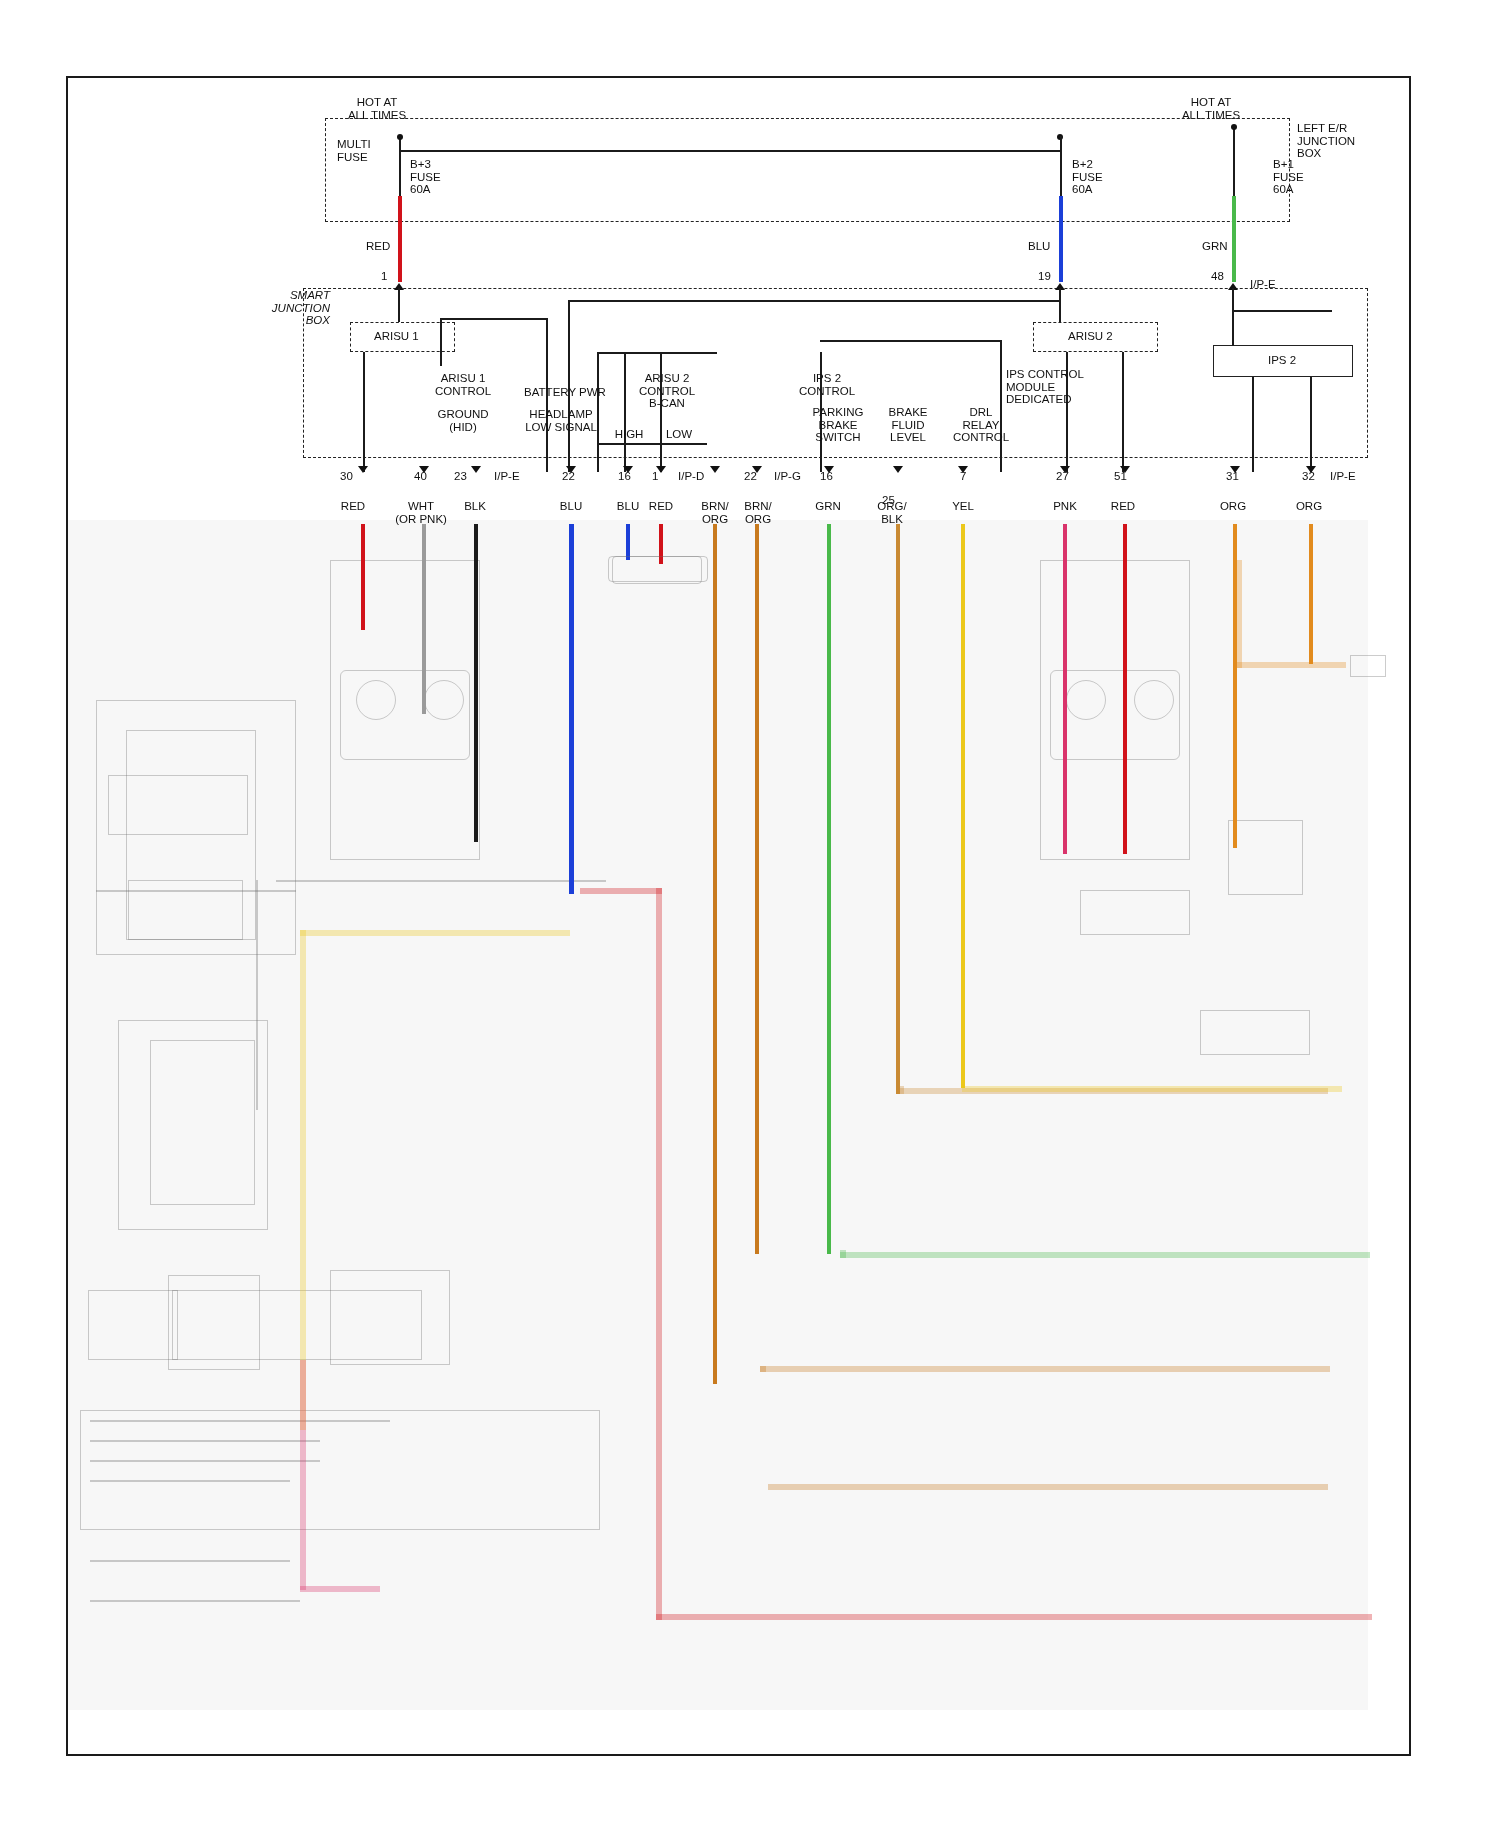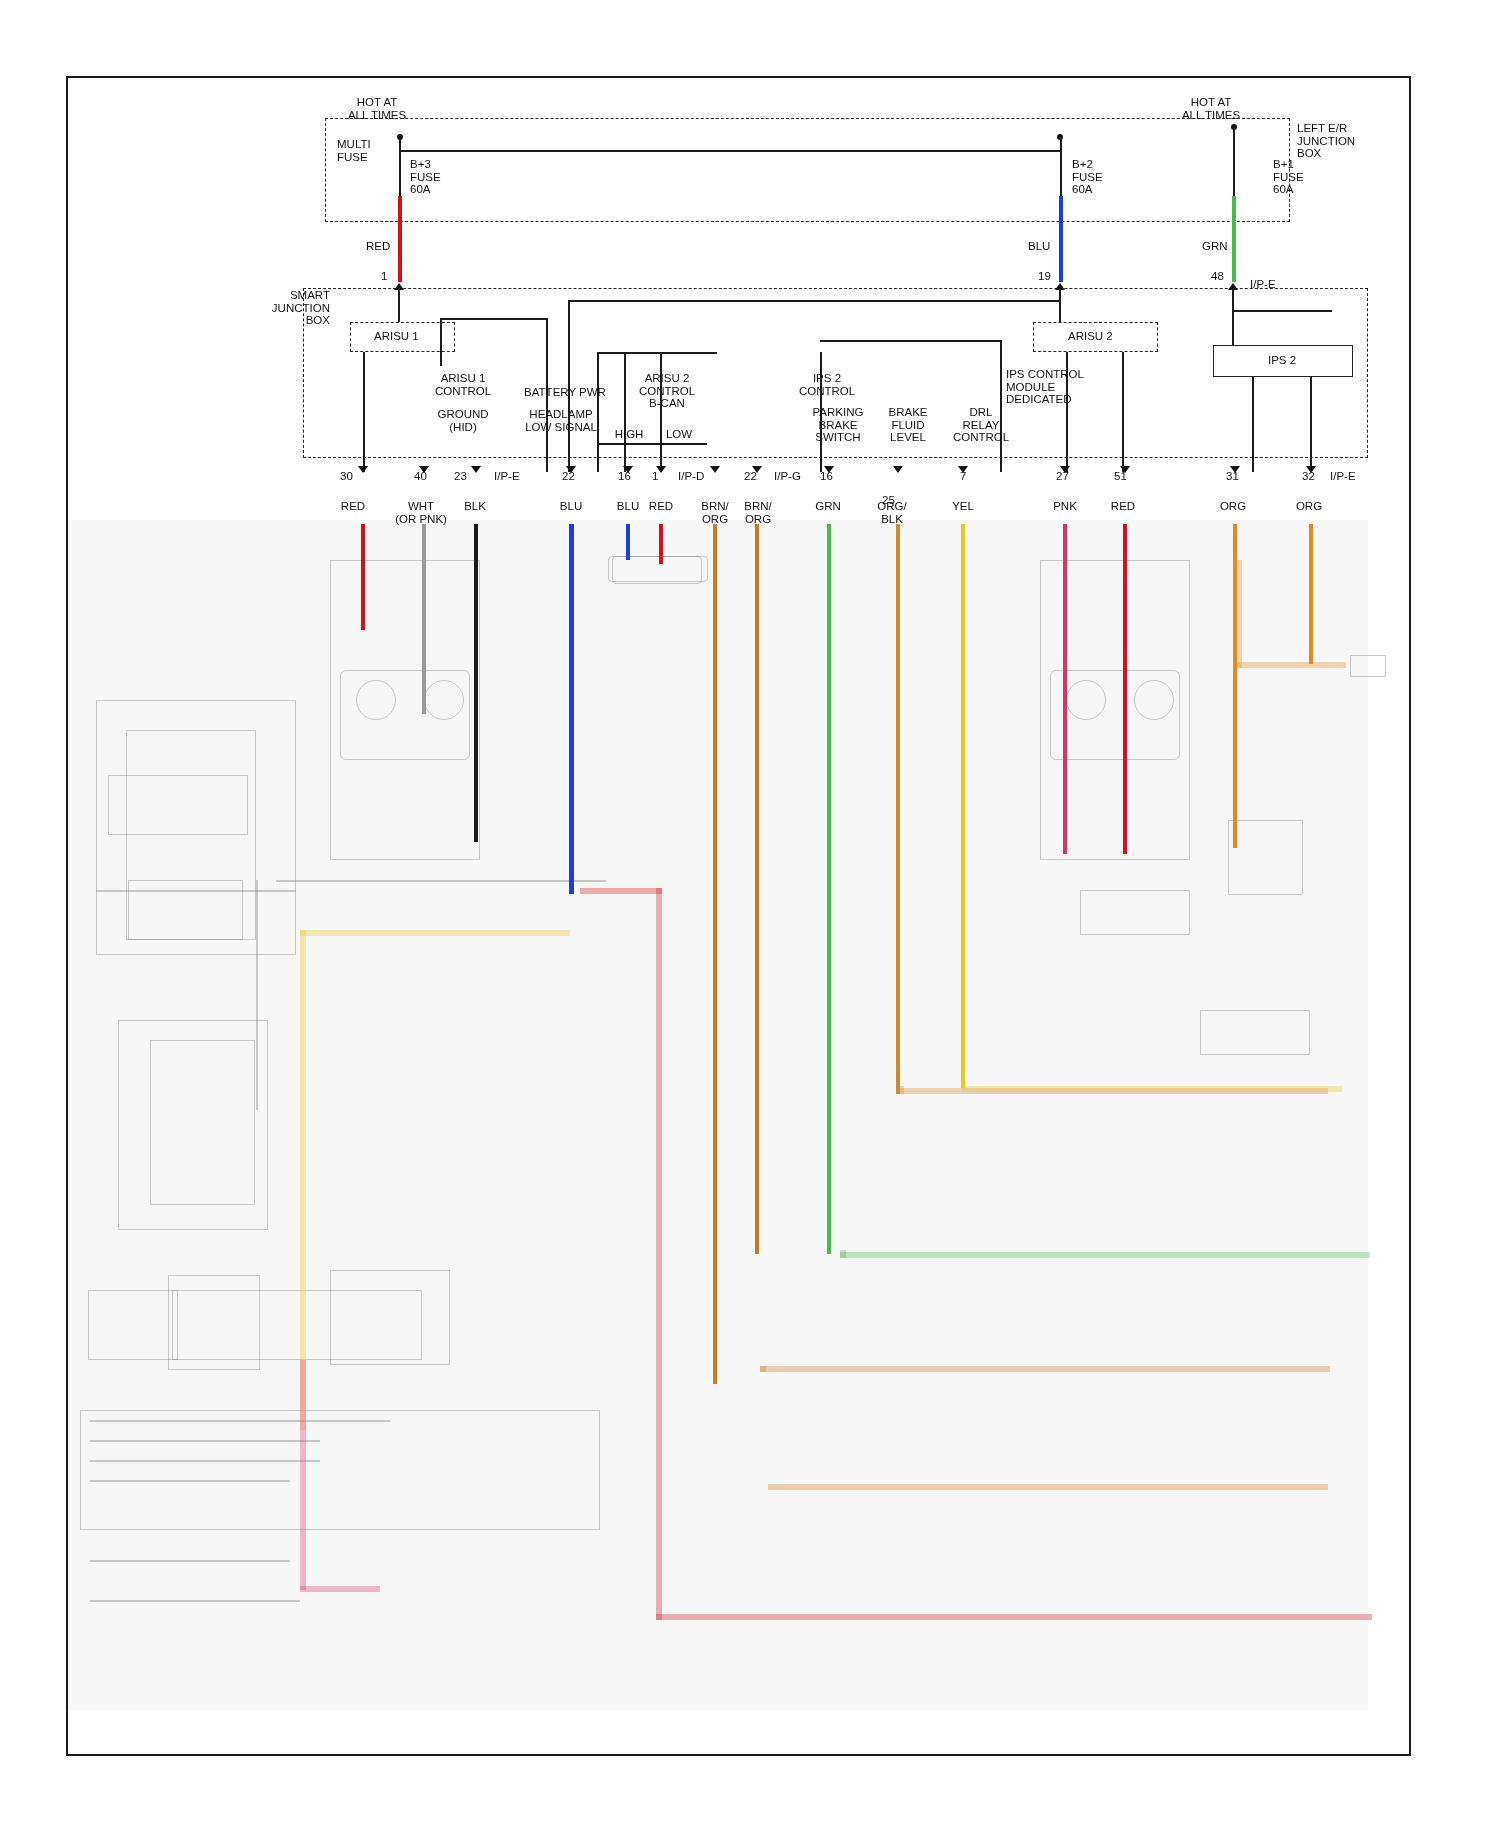--- a/index.html
+++ b/index.html
@@ -121,21 +121,21 @@
   <div class="wire blu" style="left:1059px;top:196px;width:4px;height:86px;"></div>
   <div class="lbl l" style="left:1028px;top:240px;width:40px;">BLU</div>
 
   <div class="wire blk" style="left:1233px;top:126px;width:2px;height:70px;"></div>
   <div class="dot" style="left:1231px;top:124px;"></div>
   <div class="lbl l" style="left:1273px;top:158px;width:80px;"><span>B+1</span><br><span>FUSE</span><br><span>60A</span></div>
   <div class="wire grn" style="left:1232px;top:196px;width:4px;height:86px;"></div>
   <div class="lbl l" style="left:1202px;top:240px;width:40px;">GRN</div>
 
   <div class="dash" style="left:303px;top:288px;width:1065px;height:170px;"></div>
-  <div class="lbl l" style="left:250px;top:289px;width:80px;text-align:right;">SMART
+  <div class="lbl l" style="left:250px;top:289px;width:80px;text-align:right;font-style:italic;">SMART
 JUNCTION
 BOX</div>
   <div class="lbl l" style="left:1250px;top:278px;width:60px;">I/P-E</div>
 
   <div class="arrow arrup" style="left:394px;top:283px;"></div>
   <div class="arrow arrup" style="left:1055px;top:283px;"></div>
   <div class="arrow arrup" style="left:1228px;top:283px;"></div>
   <div class="pinnum" style="left:381px;top:270px;"><span>1</span></div>
   <div class="pinnum" style="left:1038px;top:270px;"><span>19</span></div>
   <div class="pinnum" style="left:1211px;top:270px;"><span>48</span></div>

